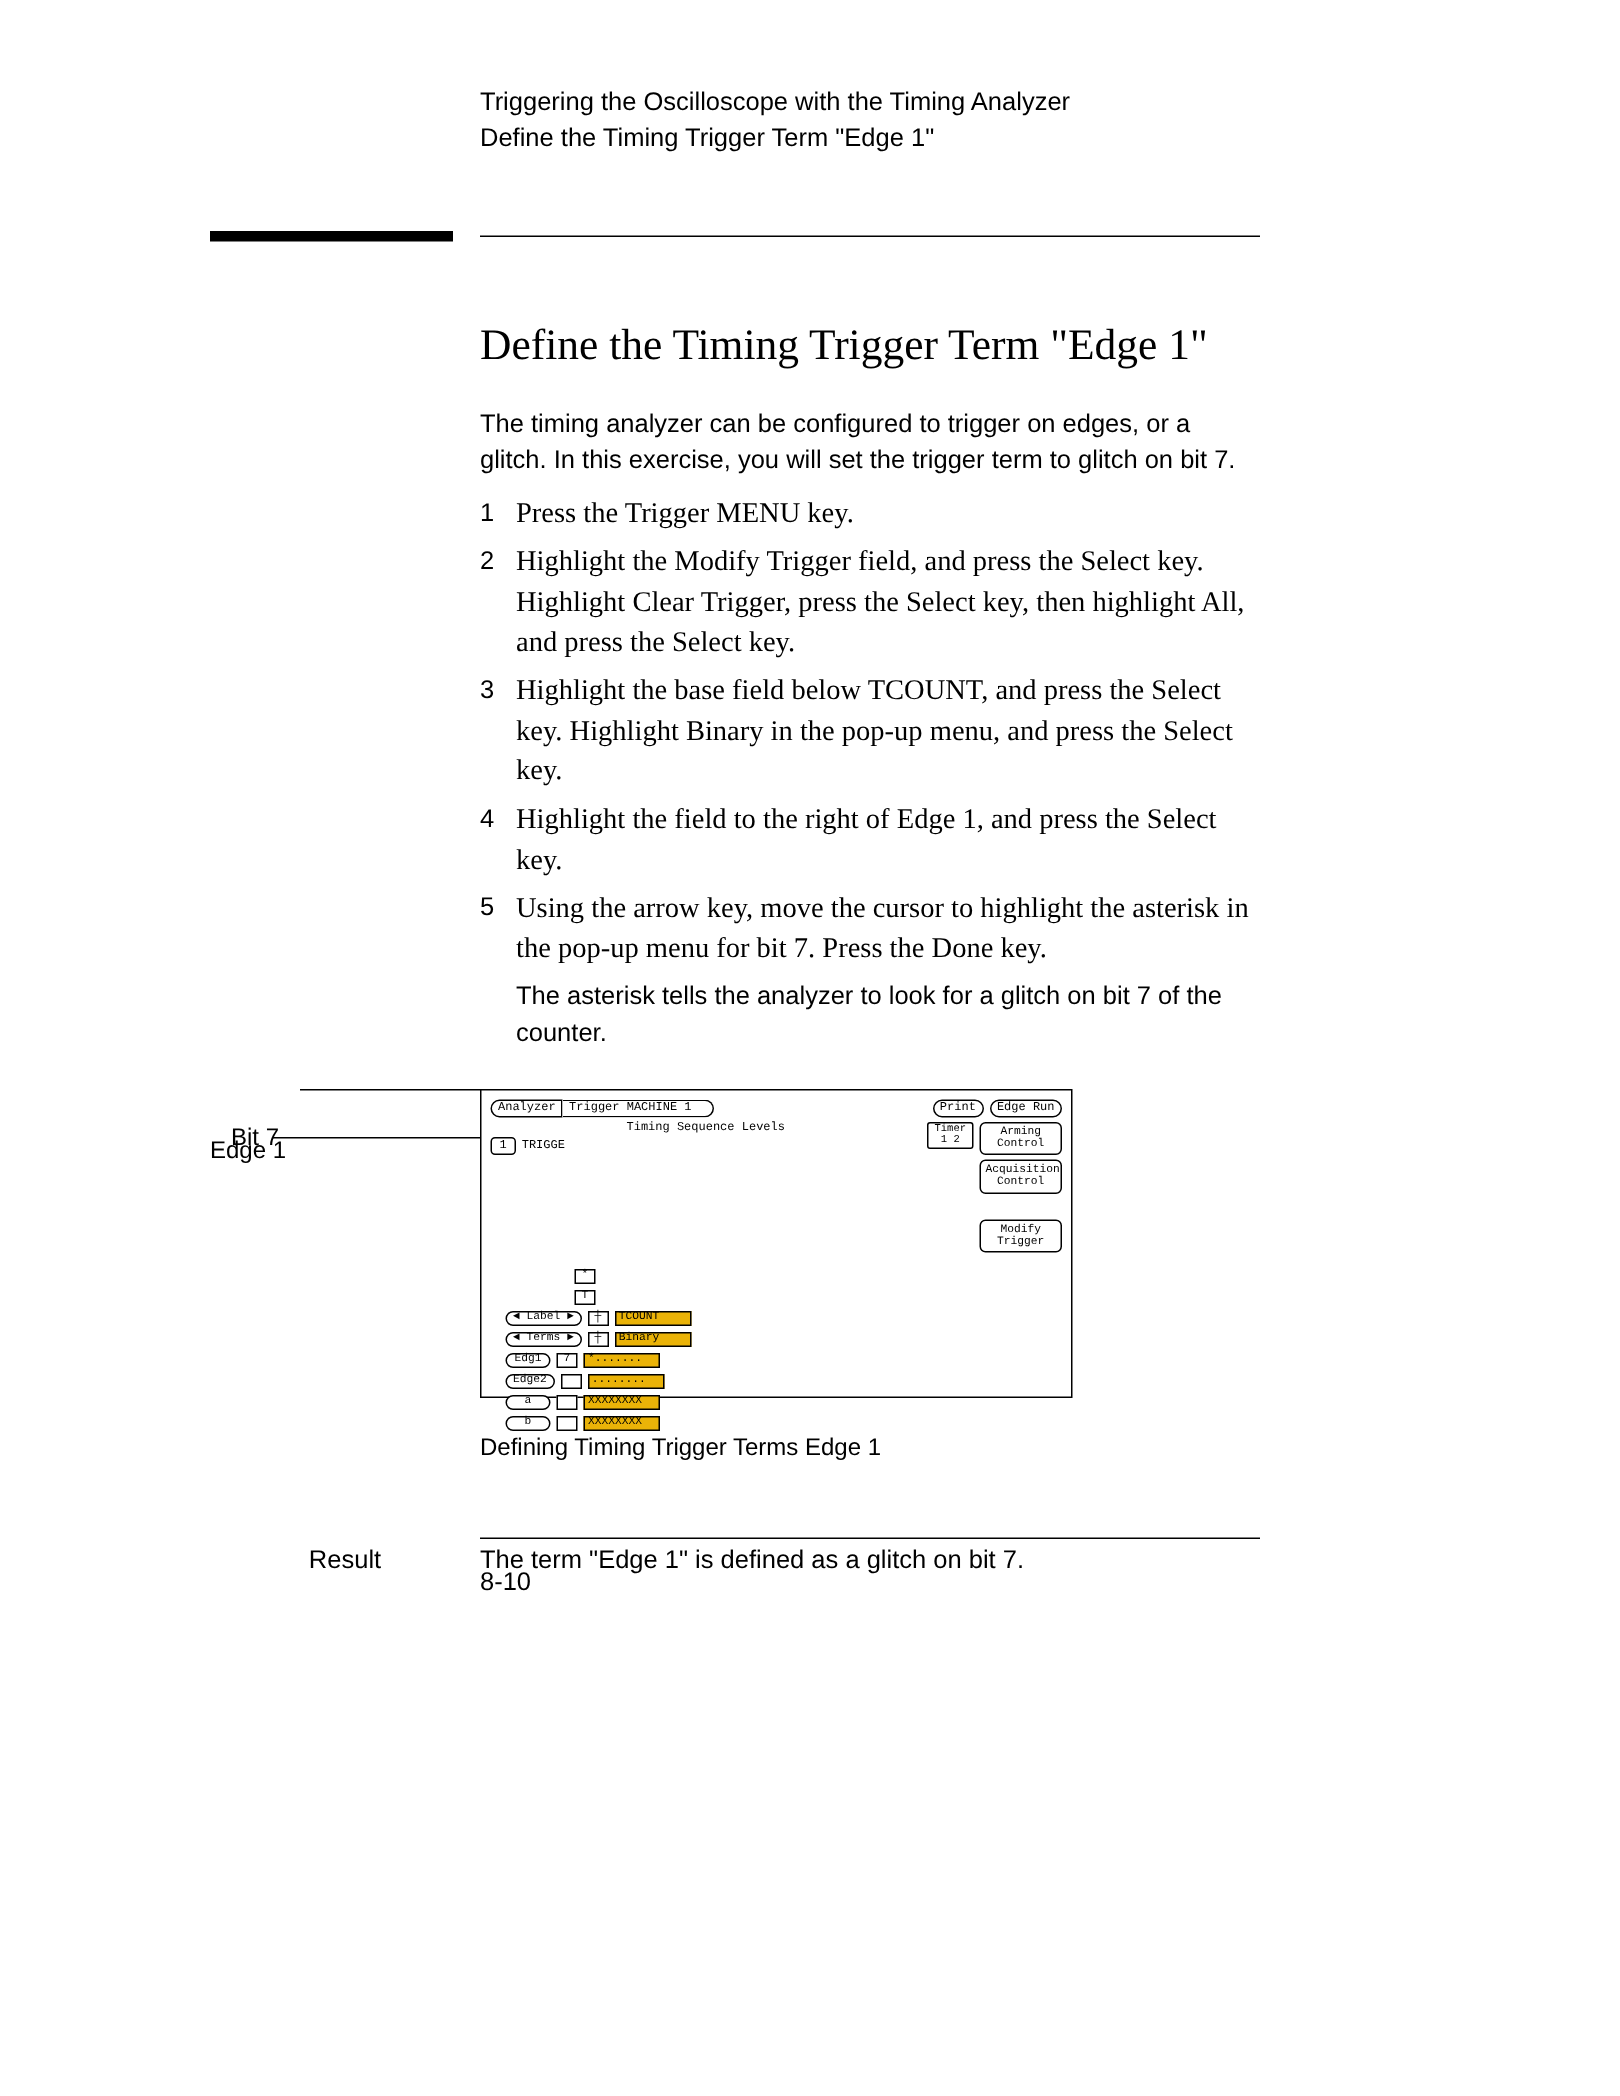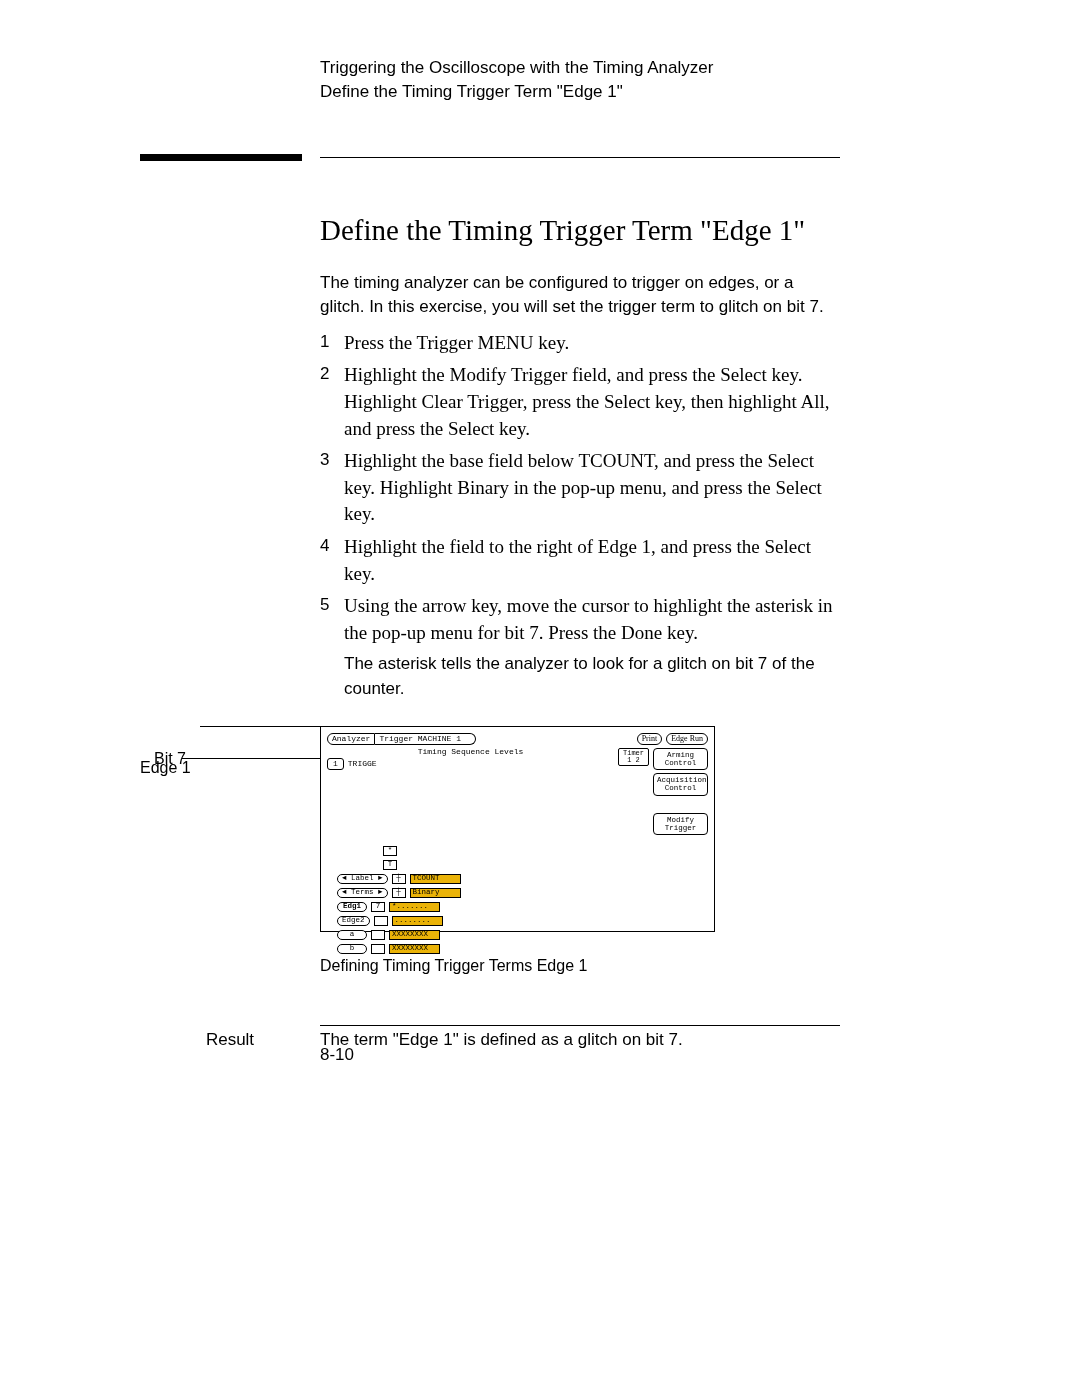--- a/index.html
+++ b/index.html
@@ -110,21 +110,21 @@
     box-sizing: border-box;
   }
   .ftop {
     display: flex;
     justify-content: space-between;
     align-items: flex-start;
   }
   .ftop-left { display: flex; gap: 0; }
   .ftop-left .fbtn:first-child { border-top-right-radius: 0; border-bottom-right-radius: 0; }
   .ftop-left .fbtn:last-child  { border-top-left-radius: 0; border-bottom-left-radius: 0; border-left: 0; padding-right: 14px;}
-  .ftop-right { display: flex; gap: 4px; font-family: Liberation Serif, serif; }
+  .ftop-right { display: flex; gap: 4px; }
   .sub-header {
     display: flex;
     margin-top: 3px;
     align-items: flex-start;
     gap: 4px;
   }
   .seq-wrap { flex: 1; }
   .seq-title { text-align: center; font-size: 8px; padding-bottom: 2px;}
   .timer-box { border:1px solid #000; padding:1px 4px; border-radius:2px; font-size:7px; text-align:center;}
   .right-stack { display:flex; flex-direction:column; gap:3px; }
@@ -263,21 +263,21 @@
             <span class="fbtn arrow-tab">◄ Label ►</span>
             <span class="sq">┼</span>
             <span class="val">TCOUNT</span>
           </div>
           <div class="r">
             <span class="fbtn arrow-tab">◄ Terms ►</span>
             <span class="sq">┼</span>
             <span class="val">Binary</span>
           </div>
           <div class="r">
-            <span class="fbtn" style="min-width:30px;font-weight:bold;">Edg1</span>
+            <span class="fbtn" style="min-width:30px;">Edg1</span>
             <span class="sq">7</span>
             <span class="val">*.......</span>
           </div>
           <div class="r">
             <span class="fbtn" style="min-width:30px;">Edge2</span>
             <span class="sq">&nbsp;</span>
             <span class="val">........</span>
           </div>
           <div class="r">
             <span class="fbtn" style="min-width:30px;">a</span>

